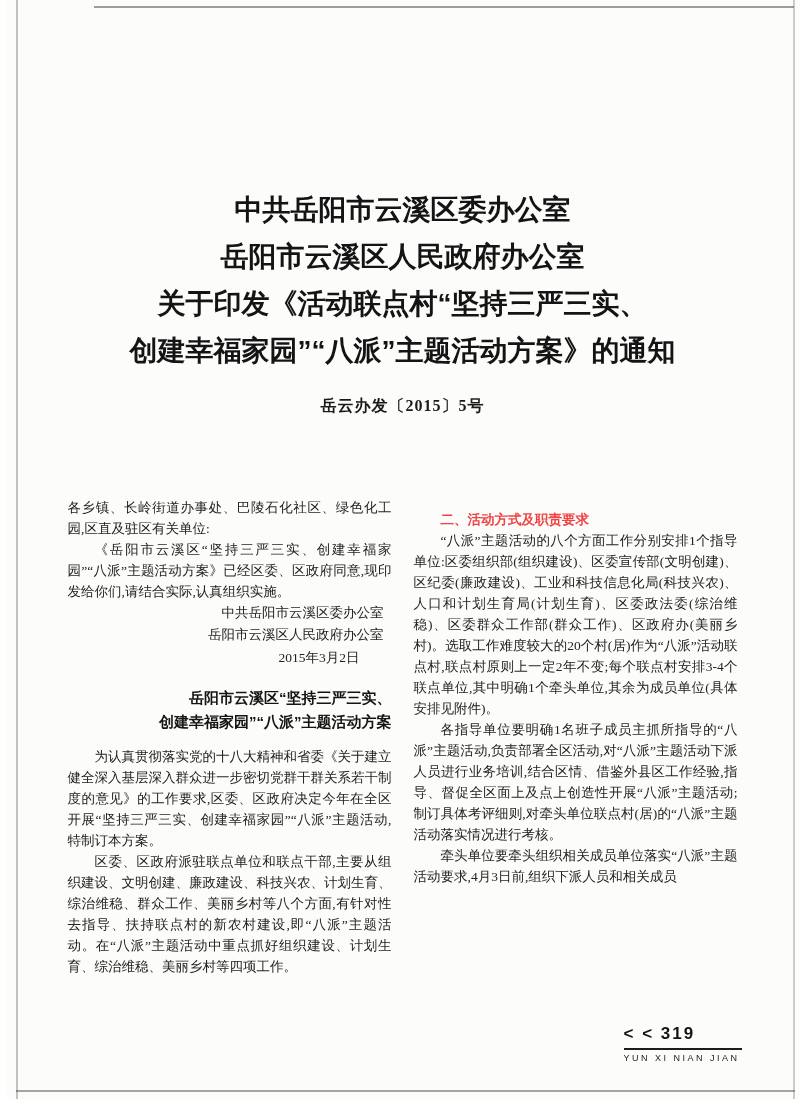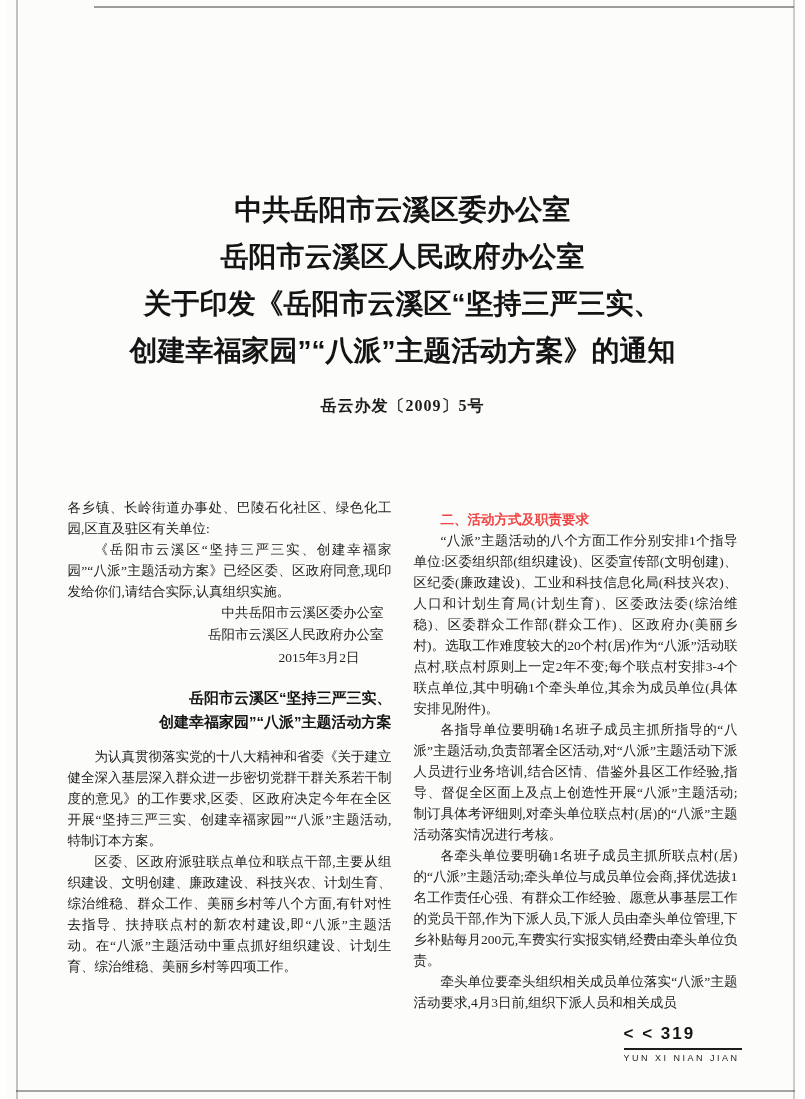--- a/index.html
+++ b/index.html
@@ -97,25 +97,25 @@
 <div class="page">
 
   <div class="scan-edge edge-top"></div>
   <div class="scan-edge edge-left"></div>
   <div class="scan-edge edge-right"></div>
   <div class="scan-edge edge-bottom"></div>
 
   <div class="title-block">
     <div class="title-line">中共岳阳市云溪区委办公室</div>
     <div class="title-line">岳阳市云溪区人民政府办公室</div>
-    <div class="title-line">关于印发《岳阳市云溪区“坚持三严三实、</div>
+    <div class="title-line">关于印发《活动联点村“坚持三严三实、</div>
     <div class="title-line">创建幸福家园”“八派”主题活动方案》的通知</div>
   </div>
 
-  <div class="doc-number">岳云办发〔2009〕5号</div>
+  <div class="doc-number">岳云办发〔2015〕5号</div>
 
   <div class="columns">
 
     <div class="col">
       <p class="no-indent">各乡镇、长岭街道办事处、巴陵石化社区、绿色化工园,区直及驻区有关单位:</p>
       <p>《岳阳市云溪区“坚持三严三实、创建幸福家园”“八派”主题活动方案》已经区委、区政府同意,现印发给你们,请结合实际,认真组织实施。</p>
       <p class="sig">中共岳阳市云溪区委办公室</p>
       <p class="sig">岳阳市云溪区人民政府办公室</p>
       <p class="sig date">2015年3月2日</p>
       <div class="plan-title">
@@ -123,21 +123,20 @@
         <div>创建幸福家园”“八派”主题活动方案</div>
       </div>
       <p>为认真贯彻落实党的十八大精神和省委《关于建立健全深入基层深入群众进一步密切党群干群关系若干制度的意见》的工作要求,区委、区政府决定今年在全区开展“坚持三严三实、创建幸福家园”“八派”主题活动,特制订本方案。</p>
       <p>区委、区政府派驻联点单位和联点干部,主要从组织建设、文明创建、廉政建设、科技兴农、计划生育、综治维稳、群众工作、美丽乡村等八个方面,有针对性去指导、扶持联点村的新农村建设,即“八派”主题活动。在“八派”主题活动中重点抓好组织建设、计划生育、综治维稳、美丽乡村等四项工作。</p>
     </div>
 
     <div class="col">
       <p class="heading">二、活动方式及职责要求</p>
       <p>“八派”主题活动的八个方面工作分别安排1个指导单位:区委组织部(组织建设)、区委宣传部(文明创建)、区纪委(廉政建设)、工业和科技信息化局(科技兴农)、人口和计划生育局(计划生育)、区委政法委(综治维稳)、区委群众工作部(群众工作)、区政府办(美丽乡村)。选取工作难度较大的20个村(居)作为“八派”活动联点村,联点村原则上一定2年不变;每个联点村安排3-4个联点单位,其中明确1个牵头单位,其余为成员单位(具体安排见附件)。</p>
       <p>各指导单位要明确1名班子成员主抓所指导的“八派”主题活动,负责部署全区活动,对“八派”主题活动下派人员进行业务培训,结合区情、借鉴外县区工作经验,指导、督促全区面上及点上创造性开展“八派”主题活动;制订具体考评细则,对牵头单位联点村(居)的“八派”主题活动落实情况进行考核。</p>
-      <p>各牵头单位要明确1名班子成员主抓所联点村(居)的“八派”主题活动;牵头单位与成员单位会商,择优选拔1名工作责任心强、有群众工作经验、愿意从事基层工作的党员干部,作为下派人员,下派人员由牵头单位管理,下乡补贴每月200元,车费实行实报实销,经费由牵头单位负责。</p>
       <p>牵头单位要牵头组织相关成员单位落实“八派”主题活动要求,4月3日前,组织下派人员和相关成员</p>
     </div>
 
   </div>
 
   <div class="footer">
     <div class="page-marker">&lt; &lt; 319</div>
     <div class="footer-rule"></div>
     <div class="journal-name">YUN XI NIAN JIAN</div>
   </div>

